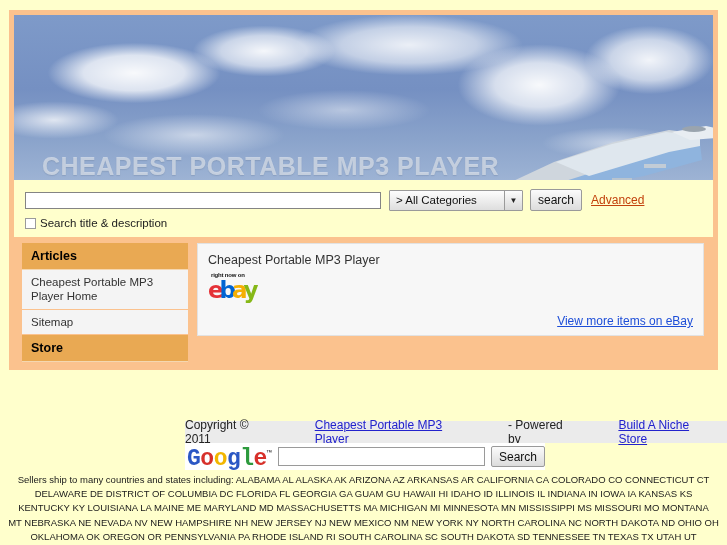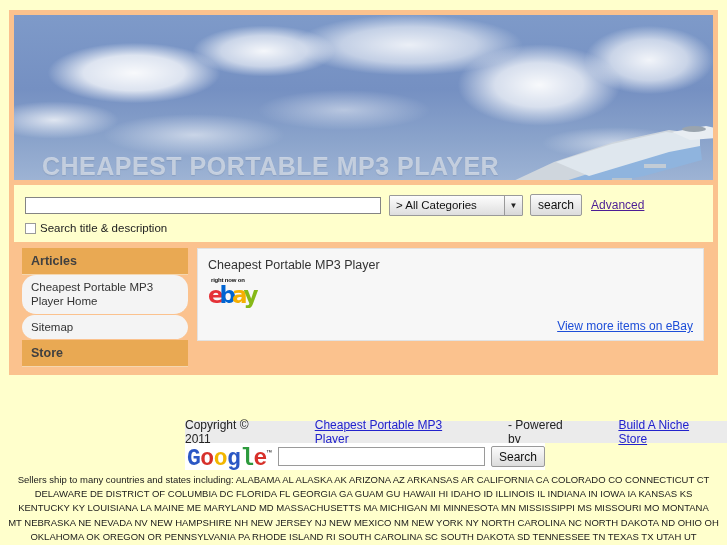--- a/index.html
+++ b/index.html
@@ -63,21 +63,20 @@
     text-transform: uppercase;
     white-space: nowrap;
     text-shadow: 0 1px 1px rgba(90,110,140,0.25);
   }
 
   
   .searchbar {
     width: 699px;
     background: #ffffcc;
     padding: 9px 11px 8px 11px;
-    margin-top: 5px;
   }
   .search-row { display: flex; align-items: center; gap: 0; }
   .search-input {
     width: 356px; height: 17px;
     border: 1px solid #848484;
     background: #fff;
     font-family: "Liberation Sans", sans-serif;
     font-size: 11px;
     padding: 1px 3px;
     outline: none;
@@ -110,21 +109,21 @@
     background: linear-gradient(#fbfbfb, #dcdcdc);
     font-family: "Liberation Sans", sans-serif;
     font-size: 12px;
     color: #111;
     border-radius: 2px;
     cursor: pointer;
   }
   .adv-link {
     margin-left: 9px;
     font-size: 12px;
-    color: #4c1d95;
+    color: #c2410c;
     text-decoration: underline;
     cursor: pointer;
   }
   .chk-row {
     margin-top: 6px;
     display: flex; align-items: flex-end;
     font-size: 11.5px;
     color: #222;
   }
   .chk-box {
@@ -138,35 +137,34 @@
   .body-wrap {
     width: 699px;
     background: #fbc28e;
     display: flex;
     padding: 6px 0 0 0;
     align-items: flex-start;
   }
   .sidebar { width: 166px; margin-left: 8px; }
   .side-head {
     background: #e9a953;
-    color: #404040;
+    color: #000000;
     font-weight: bold;
     font-size: 12.5px;
     padding: 6px 9px;
     border-bottom: 1px solid #f5d7b0;
   }
   .side-link {
     background: #f4f4f4;
     color: #333;
     font-size: 11.5px;
     padding: 5px 9px;
     line-height: 1.25;
     border-bottom: 1px solid #fbc28e;
     cursor: pointer;
-    border-radius: 14px;
   }
   .side-gap { height: 3px; }
 
   .main-panel {
     margin-left: 9px;
     width: 507px;
     background: #f7f7f7;
     border: 1px solid #e2e2e2;
     padding: 9px 10px 7px 10px;
     min-height: 82px;

